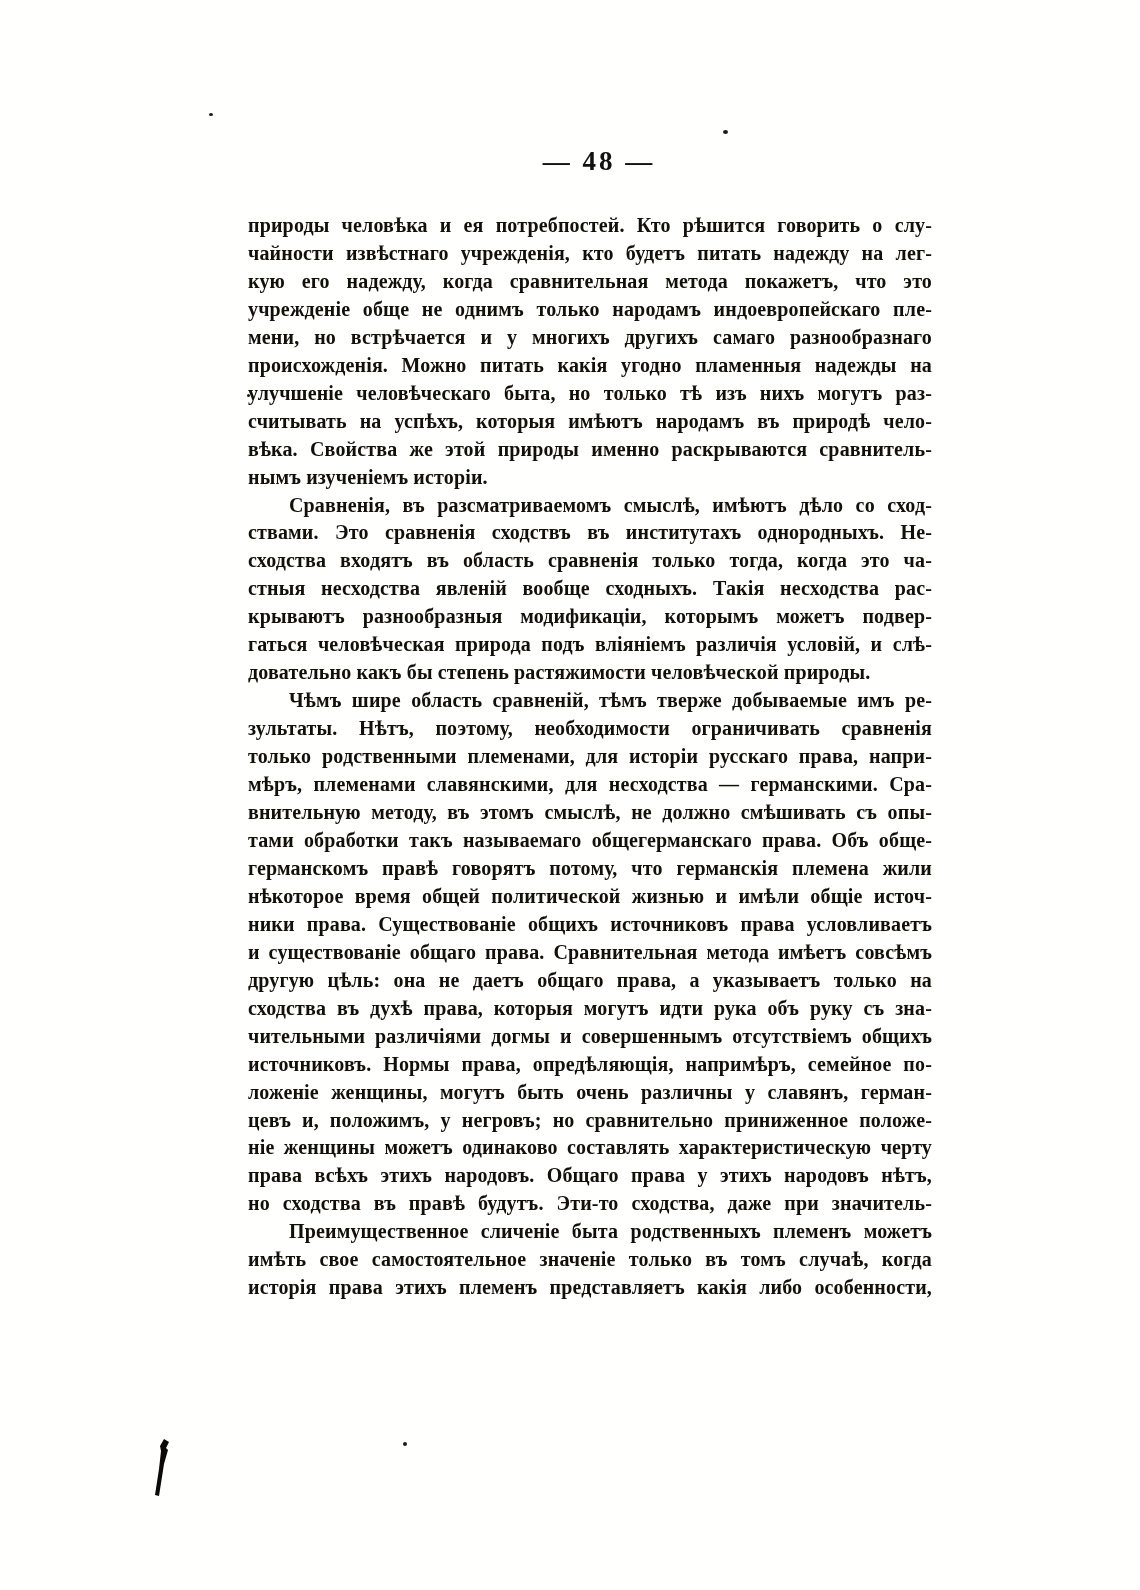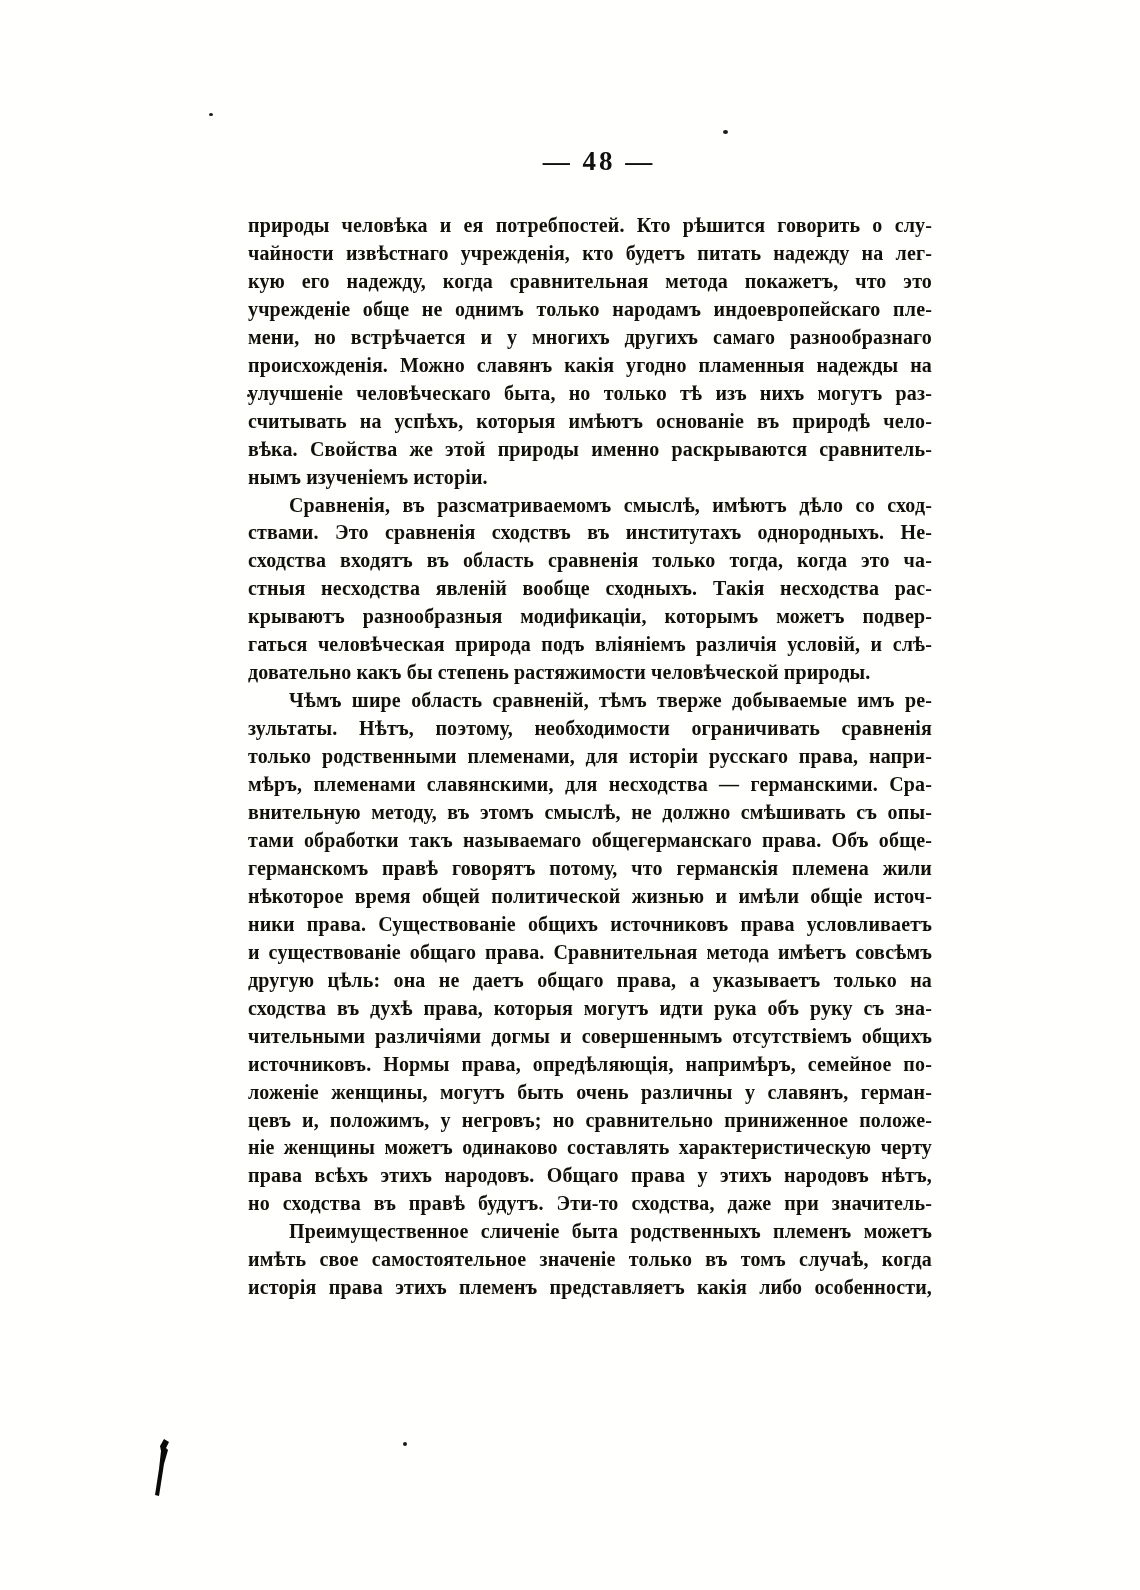--- a/index.html
+++ b/index.html
@@ -63,23 +63,23 @@
 
   <div class="page-number">— 48 —</div>
 
   <div class="text-block" id="text-block">
       <div class="paragraph">
         <div class="line">природы человѣка и ея потребпостей. Кто рѣшится говорить о слу-</div>
         <div class="line">чайности извѣстнаго учрежденія, кто будетъ питать надежду на лег-</div>
         <div class="line">кую его надежду, когда сравнительная метода покажетъ, что это</div>
         <div class="line">учрежденіе обще не однимъ только народамъ индоевропейскаго пле-</div>
         <div class="line">мени, но встрѣчается и у многихъ другихъ самаго разнообразнаго</div>
-        <div class="line">происхожденія. Можно славянъ какія угодно пламенныя надежды на</div>
+        <div class="line">происхожденія. Можно питать какія угодно пламенныя надежды на</div>
         <div class="line">улучшеніе человѣческаго быта, но только тѣ изъ нихъ могутъ раз-</div>
-        <div class="line">считывать на успѣхъ, которыя имѣютъ основаніе въ природѣ чело-</div>
+        <div class="line">считывать на успѣхъ, которыя имѣютъ народамъ въ природѣ чело-</div>
         <div class="line">вѣка. Свойства же этой природы именно раскрываются сравнитель-</div>
         <div class="line no-just">нымъ изученіемъ исторіи.</div>
       </div>
       <div class="paragraph">
         <div class="line indent">Сравненія, въ разсматриваемомъ смыслѣ, имѣютъ дѣло со сход-</div>
         <div class="line">ствами. Это сравненія сходствъ въ институтахъ однородныхъ. Не-</div>
         <div class="line">сходства входятъ въ область сравненія только тогда, когда это ча-</div>
         <div class="line">стныя несходства явленій вообще сходныхъ. Такія несходства рас-</div>
         <div class="line">крываютъ разнообразныя модификаціи, которымъ можетъ подвер-</div>
         <div class="line">гаться человѣческая природа подъ вліяніемъ различія условій, и слѣ-</div>

